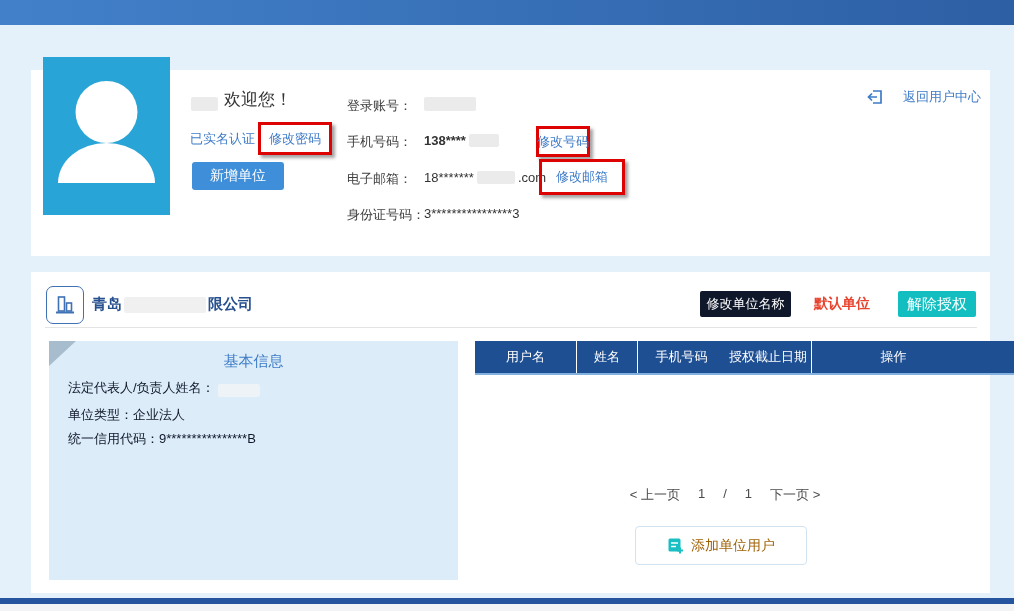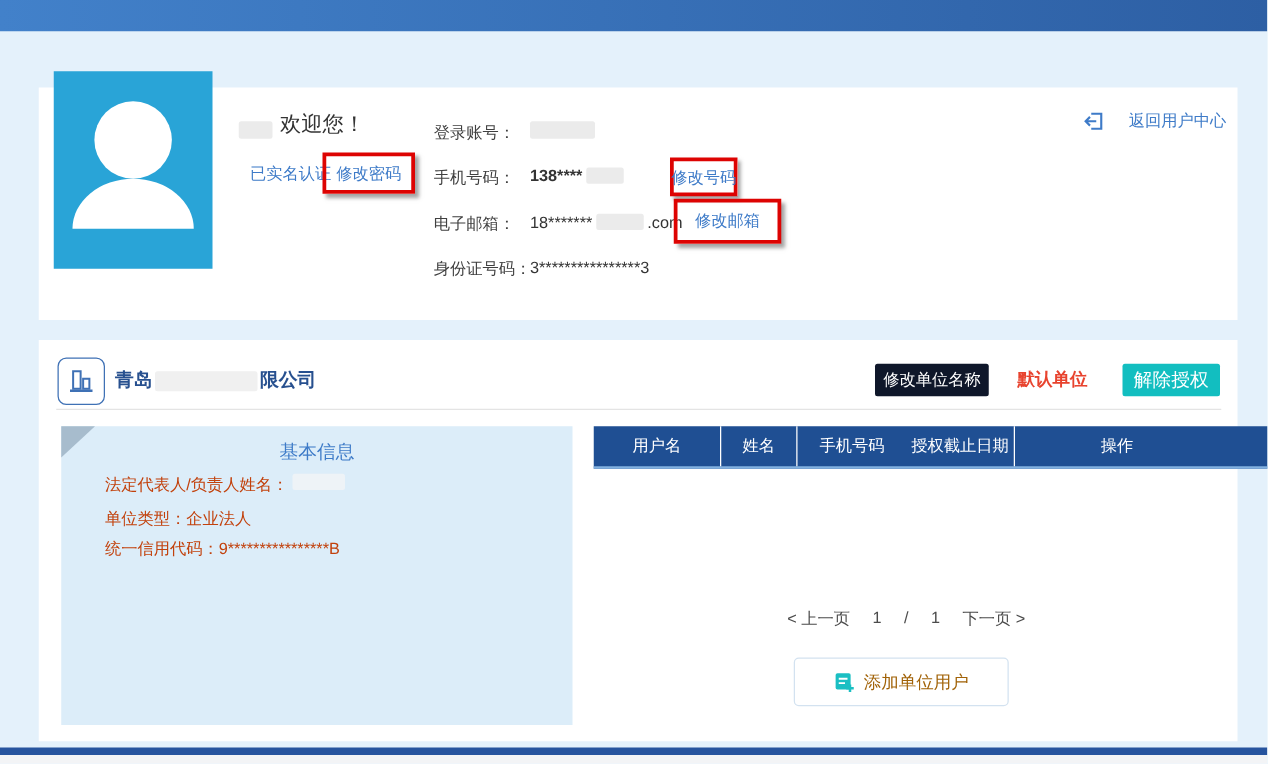--- a/index.html
+++ b/index.html
@@ -19,21 +19,21 @@
   
   #avatar{left:43px;top:57px;width:127px;height:158px;background:#29a4d7;}
 
   .chip{background:#ebebeb;border-radius:2px;display:inline-block;}
   .lbl{font-size:13px;color:#404040;white-space:nowrap;}
   .val{font-size:13px;color:#333;white-space:nowrap;}
   .link{font-size:13px;color:#3e7bc8;white-space:nowrap;cursor:pointer;text-decoration:none;}
 
   #welcome{left:224px;top:88px;font-size:17px;color:#333;}
   #name-chip{left:191px;top:97px;width:27px;height:14px;}
-  #verified{left:190px;top:130px;margin-left:10px;}
+  #verified{left:190px;top:130px;}
 
   .redbox{border:3px solid #dd0302;box-shadow:3px 3px 3px rgba(90,90,90,0.55);display:flex;align-items:center;justify-content:center;background:transparent;box-sizing:border-box;}
   #box-pwd{left:258px;top:122px;width:74px;height:33px;}
   #box-phone{left:536px;top:126px;width:54px;height:31px;}
   #box-email{left:539px;top:159px;width:86px;height:36px;}
 
   #btn-addunit{left:192px;top:162px;width:92px;height:28px;background:#3e8ed9;border:none;border-radius:3px;
     color:#fff;font-size:14px;display:flex;align-items:center;justify-content:center;cursor:pointer;}
 
   .row-label{left:347px;}
@@ -47,21 +47,21 @@
   #company-name{left:92px;top:295px;font-size:15px;font-weight:bold;color:#27508f;display:flex;align-items:center;gap:2px;}
   #btn-rename{left:700px;top:291px;width:91px;height:26px;background:#0f172a;border:none;border-radius:2px;color:#fff;font-size:13px;cursor:pointer;}
   #lbl-default{left:814px;top:295px;font-size:14px;font-weight:bold;color:#e8432e;cursor:pointer;}
   #btn-revoke{left:898px;top:291px;width:78px;height:26px;background:#12bec0;border:none;border-radius:2px;color:#fff;font-size:15px;cursor:pointer;}
   #divider{left:45px;top:327px;width:932px;height:1px;background:#e4e4e4;}
 
   
   #info-panel{left:49px;top:341px;width:409px;height:239px;background:#dcedf9;}
   #info-fold{left:49px;top:341px;width:0;height:0;border-top:25px solid #a7bccd;border-right:27px solid transparent;}
   #info-title{left:49px;top:352px;width:409px;text-align:center;font-size:15px;color:#3e7bc8;}
-  .info-item{left:68px;font-size:13px;color:#c2410c;display:flex;align-items:flex-start;gap:3px;white-space:nowrap;margin-left:16px;}
+  .info-item{left:68px;font-size:13px;color:#0f172a;display:flex;align-items:flex-end;gap:3px;white-space:nowrap;}
 
   
   #table-header{left:475px;top:341px;width:564px;height:32px;display:flex;background:#1f4f93;border-bottom:2px solid #82b1e0;box-sizing:content-box;}
   .th{display:flex;align-items:center;justify-content:center;color:#fff;font-size:13px;box-sizing:border-box;}
   .th.sep{border-right:1px solid #ffffff;}
   .c0{width:102px;}.c1{width:61px;}.c2{width:87px;}.c3{width:87px;}.c4{width:163px;}
 
   
   #pagination{left:475px;top:486px;width:500px;display:flex;justify-content:center;gap:18px;font-size:13px;color:#4b4b4b;}
   #pagination span{cursor:pointer;}
@@ -88,20 +88,21 @@
 
   <span id="name-chip" class="abs chip"></span>
   <div id="welcome" class="abs">欢迎您！</div>
 
   <span id="verified" class="abs link">已实名认证</span>
 
   <div id="box-pwd" class="abs redbox">
     <span class="link">修改密码</span>
   </div>
 
+  <button id="btn-addunit" class="abs">新增单位</button>
 
   <span class="abs lbl row-label" style="top:97px;">登录账号：</span>
   <div class="abs row-val" style="top:97px;">
     <span class="chip" style="width:52px;height:14px;"></span>
   </div>
 
   <span class="abs lbl row-label" style="top:133px;">手机号码：</span>
   <div class="abs row-val" style="top:133px;font-weight:bold;">
     <span class="val">138****</span>
     <span class="chip" style="width:30px;height:13px;"></span>

